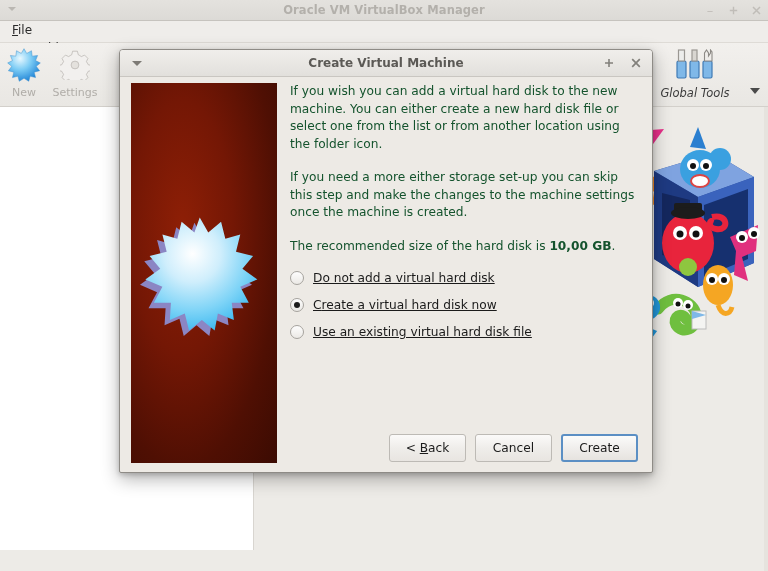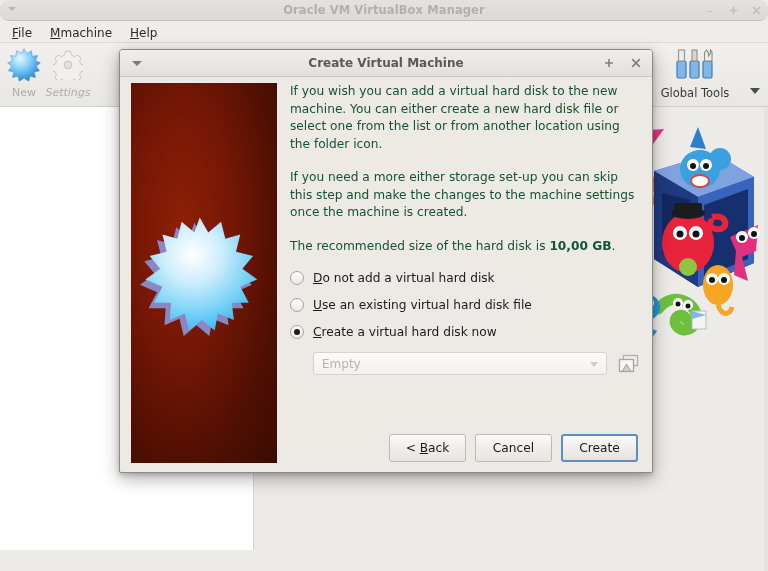--- a/index.html
+++ b/index.html
@@ -20,21 +20,20 @@
   }
 
   
   .win-titlebar {
     position: absolute;
     left: 0; top: 0;
     width: 768px; height: 21px;
     background: linear-gradient(to bottom, #e4e2de 0%, #dcdad6 100%);
     border-bottom: 1px solid #c6c3be;
     box-sizing: border-box;
-    border-radius: 9px;
   }
   .win-title {
     position: absolute;
     left: 0; top: 0;
     width: 768px;
     text-align: center;
     line-height: 20px;
     font-size: 11.5px;
     font-weight: bold;
     color: #b3b0ab;
@@ -67,22 +66,23 @@
 
   
   .menubar {
     position: absolute;
     left: 0; top: 21px;
     width: 768px; height: 22px;
     background: #efedea;
     border-bottom: 1px solid #dedbd6;
     box-sizing: border-box;
     display: flex;
-    align-items: flex-end;
+    align-items: flex-start;
     padding-left: 3px;
+    flex-direction: column;
   }
   .menu-item {
     font-size: 12px;
     color: #2b2b2b;
     padding: 2px 9px;
     cursor: default;
   }
   .mn { text-decoration: underline; }
 
   
@@ -110,20 +110,21 @@
   }
   .gear-icon { width: 30px; height: 30px; }
 
   .tb-right {
     position: absolute;
     right: 26px; top: 4px;
     width: 94px;
     text-align: center;
     font-size: 11.5px;
     color: #3b3b3b;
+    font-style: italic;
   }
   .tb-caret {
     position: absolute;
     right: 8px; top: 45px;
     width: 0; height: 0;
     border-left: 5px solid transparent;
     border-right: 5px solid transparent;
     border-top: 6px solid #4a4a4a;
   }
   .tb-sep-box {
@@ -277,20 +278,21 @@
     content: "";
     position: absolute;
     left: 3px; top: 3px;
     width: 6px; height: 6px;
     border-radius: 50%;
     background: #1d1d1d;
   }
   .radio-label {
     font-size: 12.2px;
     color: #1b1b1b;
+    text-decoration: underline;
   }
 
   .combo-row {
     display: flex;
     align-items: center;
     margin-left: 23px;
     margin-top: 4px;
   }
   .combo {
     position: relative;
@@ -399,21 +401,21 @@
               <stop offset="45%" stop-color="#7ecdf5"></stop>
               <stop offset="100%" stop-color="#1a7fd4"></stop>
             </radialGradient>
           </defs>
           <path fill="url(#starg)" stroke="#4a96cf" stroke-width="1.5" d="M50 2 L58 16 L72 8 L74 24 L90 22 L84 37 L98 44 L86 54 L96 67 L80 71 L84 87 L68 83 L64 98 L50 89 L36 98 L32 83 L16 87 L20 71 L4 67 L14 54 L2 44 L16 37 L10 22 L26 24 L28 8 L42 16 Z"></path>
         </svg>
       </div>
       <div class="tb-label">New</div>
     </div>
 
-    <div class="tb-item" style="left:39px;font-style:italic;">
+    <div class="tb-item" style="left:46px;">
       <div class="tb-icon">
         <svg class="gear-icon" viewBox="0 0 100 100">
           <path fill="#f2f0ee" stroke="#b9b6b1" stroke-width="2.5" d="M42 4 h16 l3 12 a34 34 0 0 1 10 6 l11-5 11 11 -5 11 a34 34 0 0 1 6 10 l12 3 v16 l-12 3 a34 34 0 0 1 -6 10 l5 11 -11 11 -11-5 a34 34 0 0 1 -10 6 l-3 12 h-16 l-3-12 a34 34 0 0 1 -10-6 l-11 5 -11-11 5-11 a34 34 0 0 1 -6-10 l-12-3 v-16 l12-3 a34 34 0 0 1 6-10 l-5-11 11-11 11 5 a34 34 0 0 1 10-6 Z"></path>
           <circle cx="50" cy="50" r="13" fill="#e4e1dd" stroke="#b9b6b1" stroke-width="2.5"></circle>
         </svg>
       </div>
       <div class="tb-label">Settings</div>
     </div>
 
     <div class="tb-item" style="left:98px;">
@@ -549,42 +551,29 @@
       <p class="wiz-p">If you wish you can add a virtual hard disk to the new machine. You can either create a new hard disk file or select one from the list or from another location using the folder icon.</p>
       <p class="wiz-p">If you need a more either storage set-up you can skip this step and make the changes to the machine settings once the machine is created.</p>
       <p class="wiz-p"><span>The recommended size of the hard disk is </span><b>10,00 GB</b><span>.</span></p>
 
       <div class="radio-row">
         <div class="radio"></div>
         <div class="radio-label"><span class="mn">D</span><span>o not add a virtual hard disk</span></div>
       </div>
 
       <div class="radio-row">
+        <div class="radio checked"></div>
+        <div class="radio-label"><span class="mn">C</span><span>reate a virtual hard disk now</span></div>
+      </div>
+
+      <div class="radio-row">
         <div class="radio"></div>
         <div class="radio-label"><span class="mn">U</span><span>se an existing virtual hard disk file</span></div>
       </div>
 
-      <div class="radio-row">
-        <div class="radio checked"></div>
-        <div class="radio-label"><span class="mn">C</span><span>reate a virtual hard disk now</span></div>
-      </div>
-
-      <div class="combo-row">
-        <div class="combo">
-          <span class="combo-text">Empty</span>
-          <span class="combo-caret"></span>
-        </div>
-        <div class="folder-btn">
-          <svg width="21" height="19" viewBox="0 0 21 19">
-            <rect x="5.5" y="1.5" width="14" height="10" fill="#f0eeec" stroke="#b2afaa" stroke-width="1.3"></rect>
-            <rect x="1.5" y="5.5" width="14" height="12" fill="#f7f6f4" stroke="#a8a5a0" stroke-width="1.3"></rect>
-            <path d="M4 17.5 L8.5 10.5 L13 17.5 Z" fill="#cfcdc9" stroke="#a8a5a0" stroke-width="1.1"></path>
-          </svg>
-        </div>
-      </div>
     </div>
 
     <div class="dlg-footer">
       <div class="btn">&lt;&nbsp;<span class="mn">B</span><span>ack</span></div>
       <div class="btn">Cancel</div>
       <div class="btn default">Create</div>
     </div>
 
   </div>
 </div>

